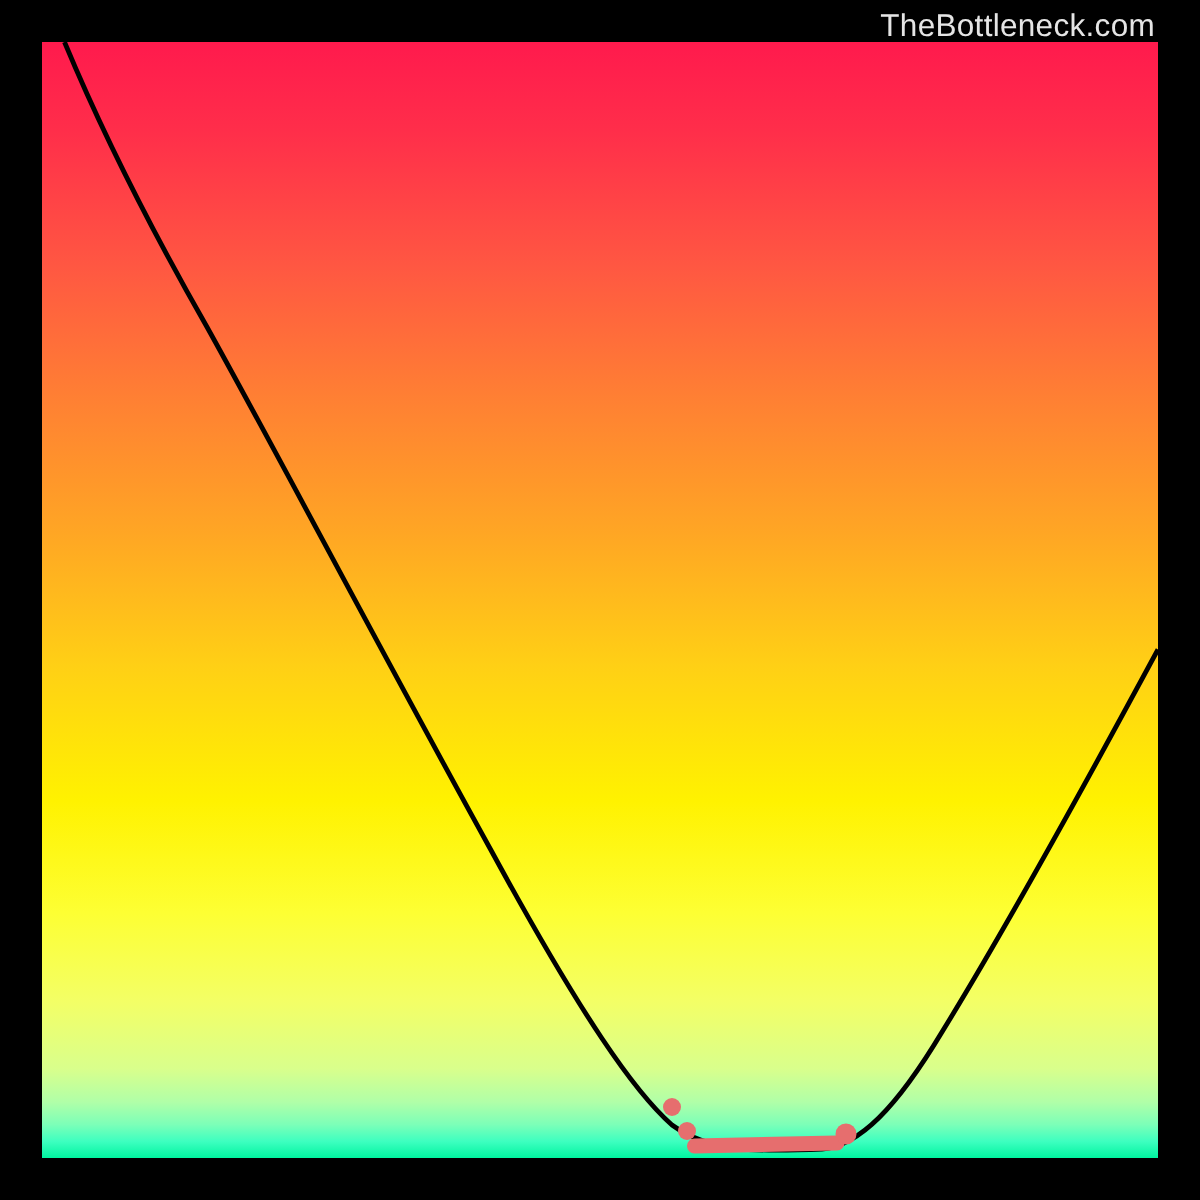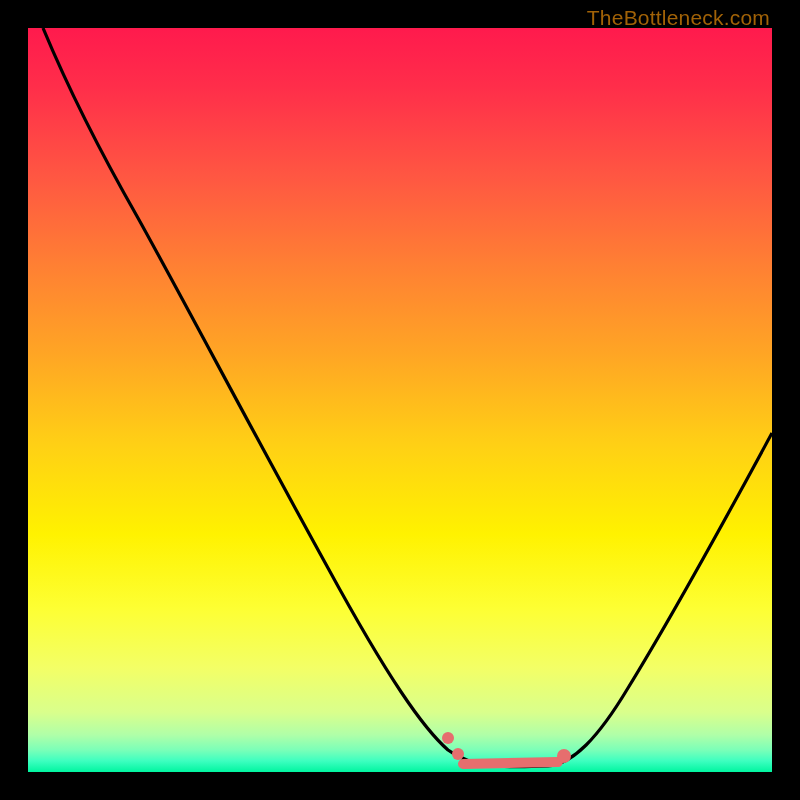--- a/index.html
+++ b/index.html
@@ -31,21 +31,21 @@
       #7cffb8 97%,
       #3effc0 98.5%,
       #00f5a0 100%
     );
     overflow: hidden;
   }
   .watermark {
     position: absolute;
     top: 6px;
     right: 30px;
-    color: #a16207;
+    color: #e5e5e5;
     font-size: 21px;
     font-weight: 500;
     letter-spacing: 0.2px;
   }
   svg.curve {
     position: absolute;
     left: 0;
     top: 0;
     width: 744px;
     height: 744px;

